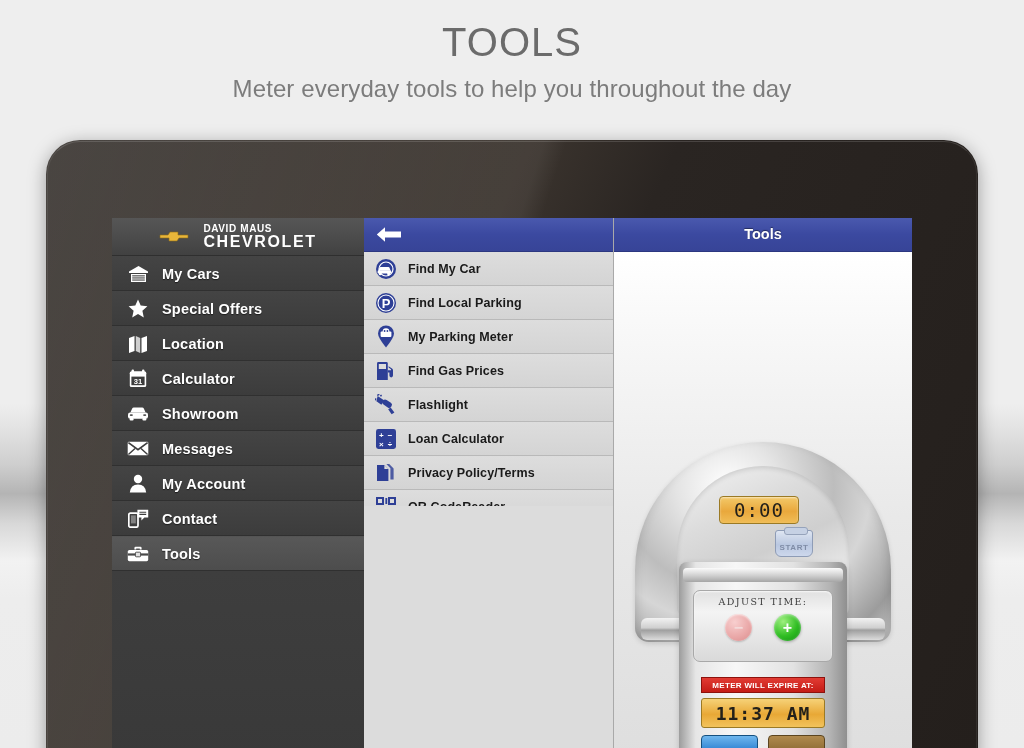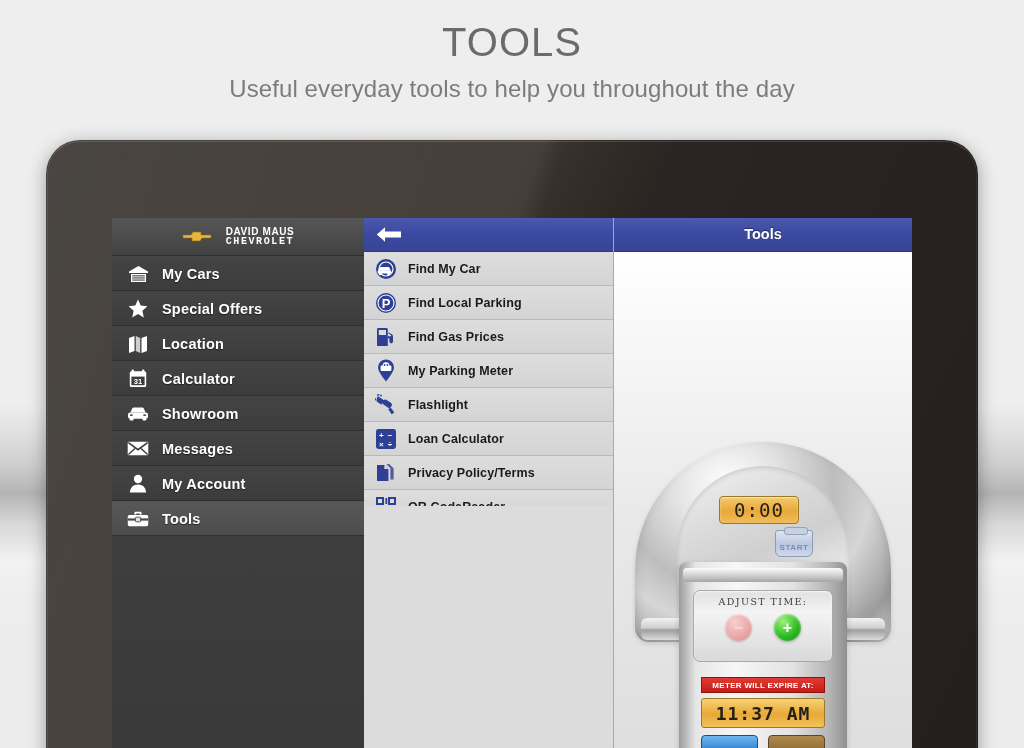--- a/index.html
+++ b/index.html
@@ -73,22 +73,22 @@
     border-bottom:1px solid #2f2f2f;
   }
   .logo { display:flex; align-items:center; gap:14px;justify-content:center; }
   .bowtie { flex:0 0 auto; }
   .logo-text { line-height:0.95; text-align:left; }
   .logo-l1 {
     color:#fff; font-size:10px; font-weight:bold; letter-spacing:0.6px;
     font-family:"Liberation Sans Narrow","Liberation Sans",sans-serif;
   }
   .logo-l2 {
-    color:#fff; font-size:10px; font-weight:bold; letter-spacing:1.6px;
-    font-family:Liberation Mono, monospace;
+    color:#fff; font-size:16px; font-weight:bold; letter-spacing:1.6px;
+    font-family:Liberation Sans, sans-serif;
   }
 
   .drivercenter {
     height:26px; display:flex; align-items:center; padding-left:16px;
     background:linear-gradient(to bottom,#4e4e4e,#464646);
     border-bottom:1px solid #323232;
     color:#f2f2f2; font-size:12.5px; font-weight:bold;
     text-shadow:0 1px 1px rgba(0,0,0,0.6);
   }
 
@@ -277,21 +277,21 @@
   }
   .bot-btn { flex:1; border-radius:4px; height:30px; }
   .bot-blue { background:linear-gradient(to bottom,#6fb7ee,#2b7fd0 55%,#1f66b0); border:1px solid #15507f; }
   .bot-tan  { background:linear-gradient(to bottom,#b08a4e,#8e6b34 55%,#7a5a2b); border:1px solid #5c451f; }
 </style>
 </head>
 <body>
 
 <div class="page-header">
   <div class="page-title">TOOLS</div>
-  <div class="page-sub">Useful everyday tools to help you throughout the day</div>
+  <div class="page-sub">Meter everyday tools to help you throughout the day</div>
 </div>
 
 <div class="tablet">
   <div class="tablet-gloss"></div>
   <div class="tablet-rim"></div>
 
   <div class="screen">
 
     <div class="sidebar">
       <div class="sidebar-col">
@@ -386,20 +386,31 @@
         <div class="nav-item">
           <span class="nav-icon">
             <svg width="18" height="19" viewBox="0 0 18 19" fill="#fff">
               <circle cx="9" cy="5" r="4.2"></circle>
               <path d="M0.8 18.5 Q1.6 10.4 9 10.4 Q16.4 10.4 17.2 18.5 Z"></path>
             </svg>
           </span>
           <span class="nav-label">My Account</span>
         </div>
 
+        <div class="nav-item">
+          <span class="nav-icon">
+            <svg width="21" height="19" viewBox="0 0 21 19">
+              <rect x="0.8" y="4.2" width="9.2" height="14" rx="1.6" fill="none" stroke="#fff" stroke-width="1.7"></rect>
+              <rect x="3" y="6.4" width="4.8" height="8" fill="#fff" opacity="0.35"></rect>
+              <path d="M9.4 0.8 L20.2 0.8 L20.2 8.6 L16.4 8.6 L13.4 11.6 L13.4 8.6 L9.4 8.6 Z" fill="#fff"></path>
+              <path d="M11.4 3.2 L18.2 3.2 M11.4 5.4 L18.2 5.4" stroke="#3d3d3d" stroke-width="1.1"></path>
+            </svg>
+          </span>
+          <span class="nav-label">Contact</span>
+        </div>
 
         <div class="nav-item active">
           <span class="nav-icon">
             <svg width="22" height="16" viewBox="0 0 22 16" fill="#fff">
               <path d="M7.4 3.4 L7.4 2 Q7.4 0.8 8.6 0.8 L13.4 0.8 Q14.6 0.8 14.6 2 L14.6 3.4 L12.8 3.4 L12.8 2.4 L9.2 2.4 L9.2 3.4 Z"></path>
               <rect x="0.8" y="4" width="20.4" height="11.2" rx="1.6"></rect>
               <rect x="0.8" y="7.4" width="20.4" height="2.2" fill="#4a4a4a"></rect>
               <rect x="8.4" y="6.2" width="5.2" height="4.6" rx="0.8" fill="#e2e2e2" stroke="#4a4a4a" stroke-width="0.9"></rect>
             </svg>
           </span>
@@ -441,40 +452,40 @@
               <circle cx="11" cy="11" r="10" fill="#2e3f96"></circle>
               <circle cx="11" cy="11" r="8" fill="none" stroke="#fff" stroke-width="1.1"></circle>
               <text x="11" y="16.2" font-size="13" font-weight="bold" fill="#fff" text-anchor="middle" font-family="Liberation Sans, sans-serif">P</text>
             </svg>
           </span>
           <span class="tool-label">Find Local Parking</span>
         </div>
 
         <div class="tool-row">
           <span class="tool-icon">
-            <svg width="22" height="22" viewBox="0 0 22 22" fill="#2e3f96">
-              <path d="M2 3.4 Q2 2 3.4 2 L11.4 2 Q12.8 2 12.8 3.4 L12.8 20 L2 20 Z"></path>
-              <rect x="3.8" y="4" width="7.2" height="5" fill="#dcdcdc"></rect>
-              <path d="M13.6 6.2 L17 8.4 Q18 9.1 18 10.3 L18 15.6 Q18 17.4 16.2 17.4 Q14.4 17.4 14.4 15.6 L14.4 12.4 L12.8 12.4 L12.8 10.2 L16 10.2 L16 9.2 L13.6 7.6 Z"></path>
-            </svg>
-          </span>
-          <span class="tool-label">Find Gas Prices</span>
-        </div>
-
-        <div class="tool-row">
-          <span class="tool-icon">
             <svg width="20" height="23" viewBox="0 0 20 23">
               <path d="M10 22.4 Q2 12.6 2 8.4 A8 8 0 0 1 18 8.4 Q18 12.6 10 22.4 Z" fill="#2e3f96"></path>
               <rect x="4.6" y="6.4" width="10.8" height="5.6" rx="1" fill="#fff"></rect>
               <circle cx="10" cy="6.6" r="3.4" fill="#fff"></circle>
               <circle cx="8.6" cy="6" r="0.9" fill="#2e3f96"></circle>
               <circle cx="11.4" cy="6" r="0.9" fill="#2e3f96"></circle>
             </svg>
           </span>
           <span class="tool-label">My Parking Meter</span>
+        </div>
+
+        <div class="tool-row">
+          <span class="tool-icon">
+            <svg width="22" height="22" viewBox="0 0 22 22" fill="#2e3f96">
+              <path d="M2 3.4 Q2 2 3.4 2 L11.4 2 Q12.8 2 12.8 3.4 L12.8 20 L2 20 Z"></path>
+              <rect x="3.8" y="4" width="7.2" height="5" fill="#dcdcdc"></rect>
+              <path d="M13.6 6.2 L17 8.4 Q18 9.1 18 10.3 L18 15.6 Q18 17.4 16.2 17.4 Q14.4 17.4 14.4 15.6 L14.4 12.4 L12.8 12.4 L12.8 10.2 L16 10.2 L16 9.2 L13.6 7.6 Z"></path>
+            </svg>
+          </span>
+          <span class="tool-label">Find Gas Prices</span>
         </div>
 
         <div class="tool-row">
           <span class="tool-icon">
             <svg width="22" height="22" viewBox="0 0 22 22" fill="#2e3f96">
               <path d="M2.6 2 L9.4 6.4 L6.4 10.8 L1.4 7.2 Z"></path>
               <path d="M2.2 1.4 L4.4 0.4 M5.6 0.8 L6.4 2.4 M0.8 4.4 L0.2 6.4" stroke="#2e3f96" stroke-width="1.5" fill="none"></path>
               <rect x="7.2" y="6.8" width="10" height="5.6" rx="2.4" transform="rotate(34 12 9.6)"></rect>
               <path d="M15.6 13.4 L19.4 18.4 L16.6 20.2 L13.2 15.2 Z"></path>
             </svg>

